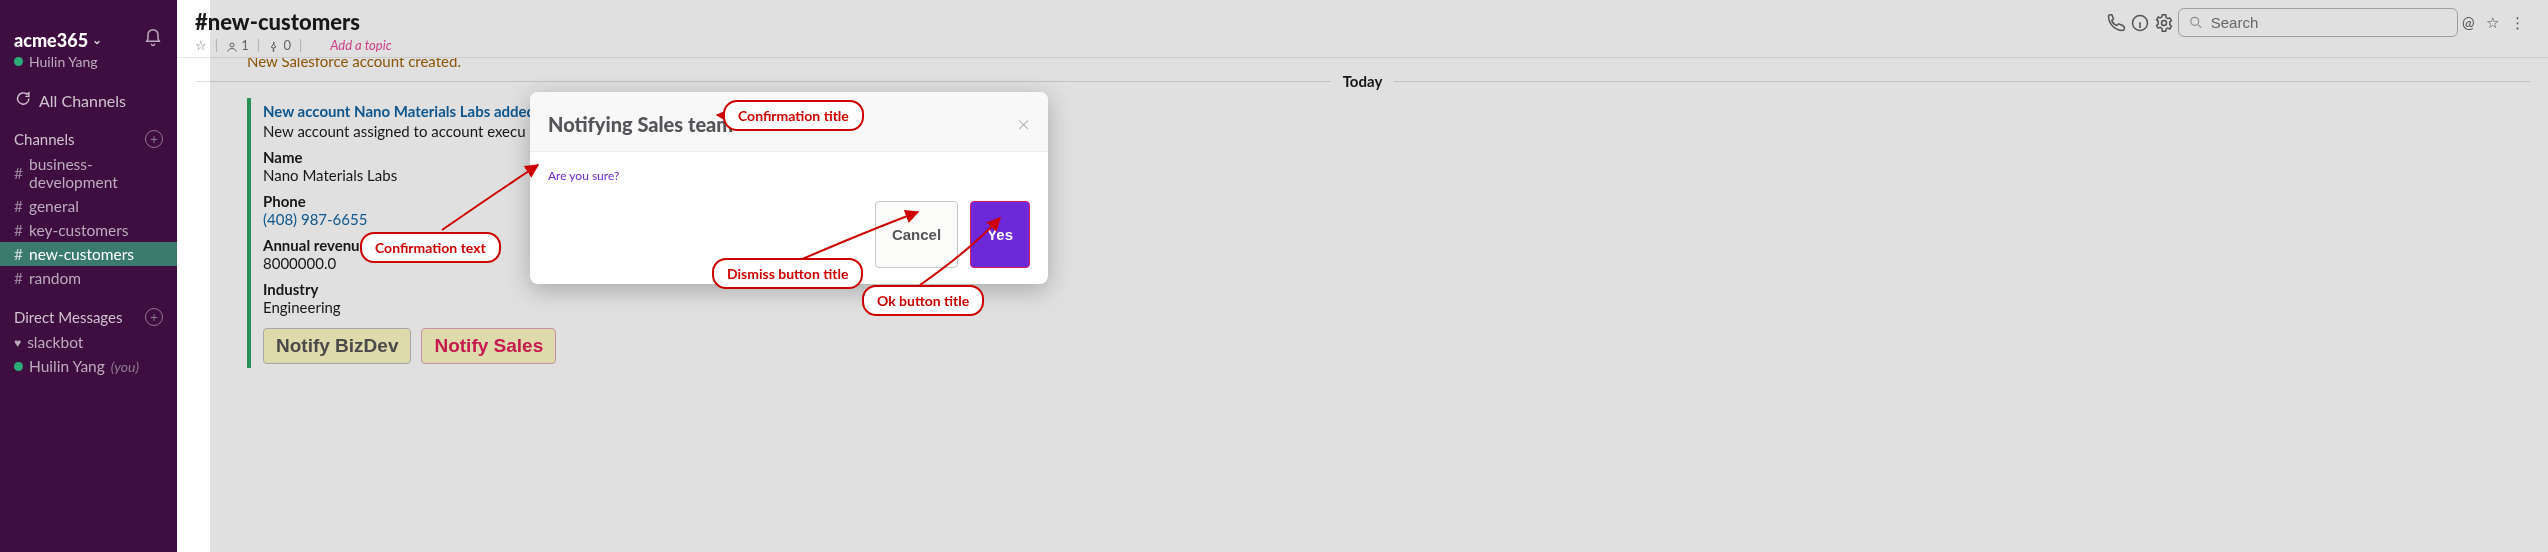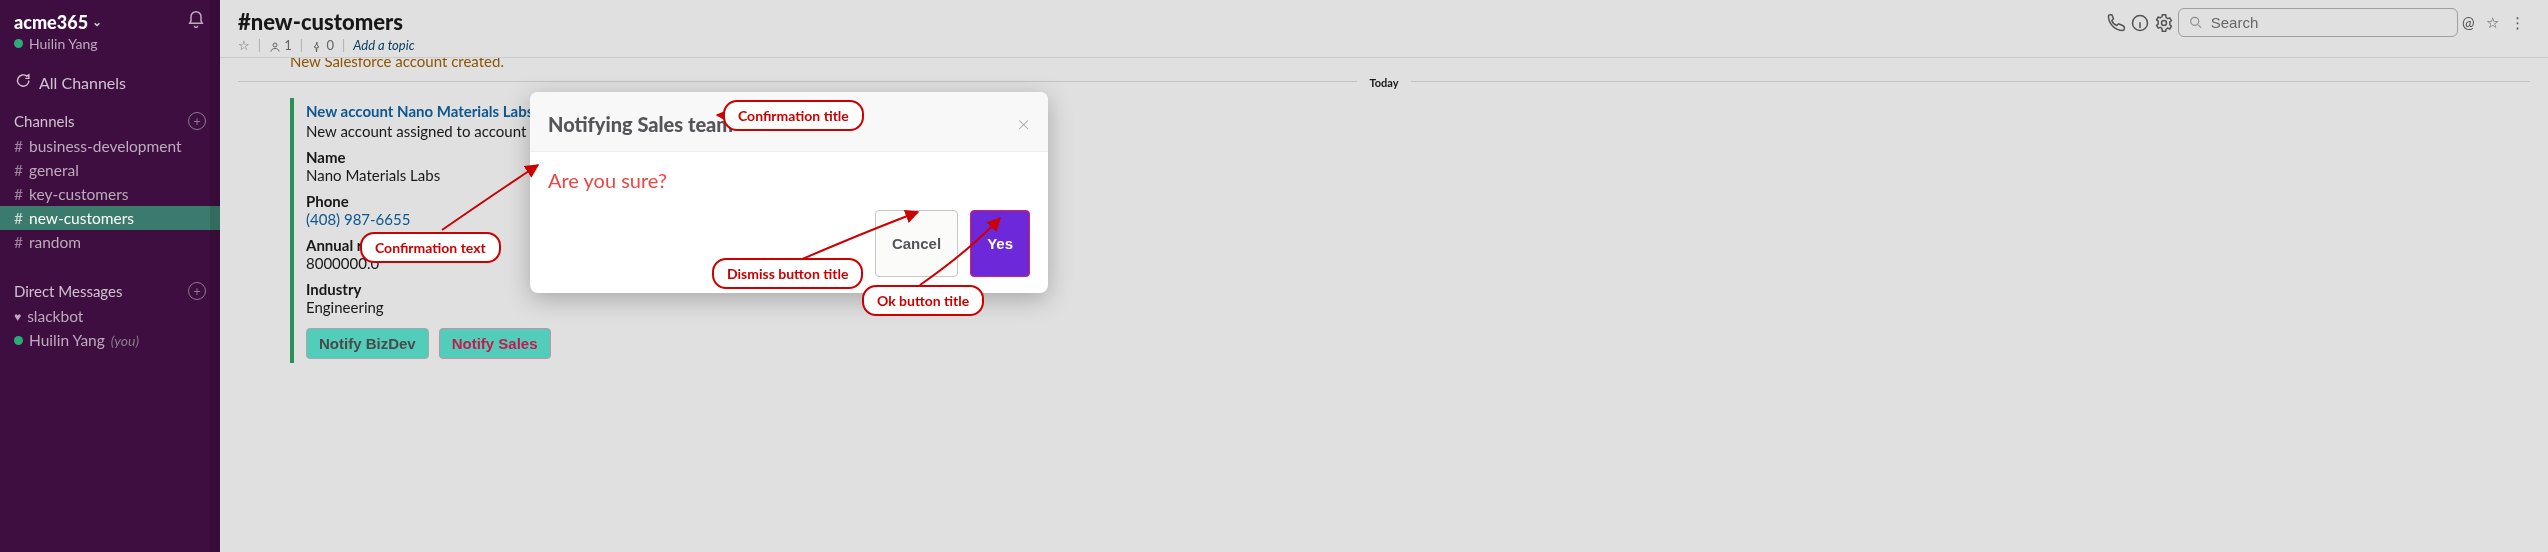--- a/index.html
+++ b/index.html
@@ -10,26 +10,26 @@
     width: 2548px;
     height: 552px;
     overflow: hidden;
     position: relative;
     background: #fff;
   }
   .app { display: flex; height: 100%; }
 
   
   .sidebar {
-    width: 220px;
+    width: 177px;
     background: #3f0e40;
     color: #bcabbc;
     display: flex;
     flex-direction: column;
-    padding-top: 6px;
+    padding-top: 24px;
     flex-shrink: 0;
   }
   .team-header {
     display: flex;
     align-items: center;
     justify-content: space-between;
     padding: 4px 14px 2px 14px;
   }
   .team-name {
     color: #fff;
@@ -107,21 +107,21 @@
     height: 58px;
   }
   .chan-left {}
   .chan-title { font-size: 22px; font-weight: 900; color: #1d1c1d; }
   .chan-meta {
     display: flex; align-items: center; gap: 8px;
     color: #717274; font-size: 13px;
     margin-top: 2px;
   }
   .chan-meta .sep { color: #c7c7c7; }
-  .add-topic { color: #0c4a6e; font-style: italic; }
+  .add-topic { color: #ec4899; font-style: italic; margin-left: 20px; }
 
   .chan-right {
     display: flex; align-items: center; gap: 4px;
   }
   .chan-right .icn { color: #616061; width: 20px; height: 20px; }
 
   .search-box {
     display: flex; align-items: center; gap: 8px;
     border: 1px solid #b5b5b5;
     border-radius: 6px;
@@ -145,21 +145,21 @@
     position: absolute;
     left: 0; right: 0; top: 50%;
     border-top: 1px solid #dddddd;
     z-index: 0;
   }
   .today-label {
     position: relative;
     background: #fff;
     padding: 0 12px;
     font-weight: 700;
-    font-size: 11px;
+    font-size: 15px;
     color: #1d1c1d;
     z-index: 1;
   }
   .cut-line { color: #a16207; font-size: 15px; margin-left: 52px; margin-top: -6px; }
 
   .attachment {
     margin-left: 52px;
     border-left: 4px solid #2ea664;
     padding: 4px 0 4px 12px;
     margin-top: 8px;
@@ -167,24 +167,24 @@
   }
   .att-title { color: #1264a3; font-weight: 700; font-size: 15px; }
   .att-sub { color: #1d1c1d; font-size: 15px; margin-top: 2px; }
   .field-label { font-weight: 700; margin-top: 8px; font-size: 15px; }
   .field-val { font-size: 15px; color: #1d1c1d; }
   .link { color: #1264a3; }
 
   .btn-row { display: flex; gap: 10px; margin-top: 12px; }
   .msg-btn {
     border: 1px solid #bfbfbf;
-    background: #5eead4;
+    background: #fef9c3;
     border-radius: 4px;
     padding: 6px 12px;
-    font-size: 15px;
+    font-size: 19px;
     font-weight: 700;
     color: #555;
     cursor: pointer;
   }
   .msg-btn.danger { color: #e01e5a; border-color: #e3a3b8; }
 
   
   .overlay {
     position: absolute;
     left: 210px; 
@@ -205,21 +205,21 @@
   }
   .modal-head {
     display: flex; align-items: center; justify-content: space-between;
     padding: 18px 18px 14px 18px;
     background: #f8f8f8;
     border-bottom: 1px solid #eee;
     border-radius: 8px 8px 0 0;
   }
   .modal-title { font-size: 20px; font-weight: 900; color: #555459; }
   .modal-close { color: #9e9ea6; font-size: 22px; cursor: pointer; font-weight: 300; }
-  .modal-body { padding: 16px 18px 8px 18px; font-size: 20px; color: #ef4444; }
+  .modal-body { padding: 16px 18px 8px 18px; font-size: 12px; color: #6d28d9; }
   .modal-foot {
     display: flex; justify-content: flex-end; gap: 12px;
     padding: 10px 18px 16px 18px;
   }
   .btn {
     border-radius: 4px;
     padding: 24px 16px;
     font-size: 15px;
     font-weight: 700;
     cursor: pointer;
@@ -303,21 +303,21 @@
       <li class="ch-item active">
           <span class="hash">#</span>
           <span>new-customers</span>
         </li>
       <li class="ch-item">
           <span class="hash">#</span>
           <span>random</span>
         </li>
     </ul>
 
-    <div class="section-header" style="margin-top:20px">
+    <div class="section-header" style="margin-top:10px">
       <span>Direct Messages</span>
       <span class="plus-circle">+</span>
     </div>
     <ul class="ch-list">
       <li class="ch-item">
         <span class="heart">♥</span>
         <span>slackbot</span>
       </li>
       <li class="ch-item">
         <span class="dot-solid"></span>

